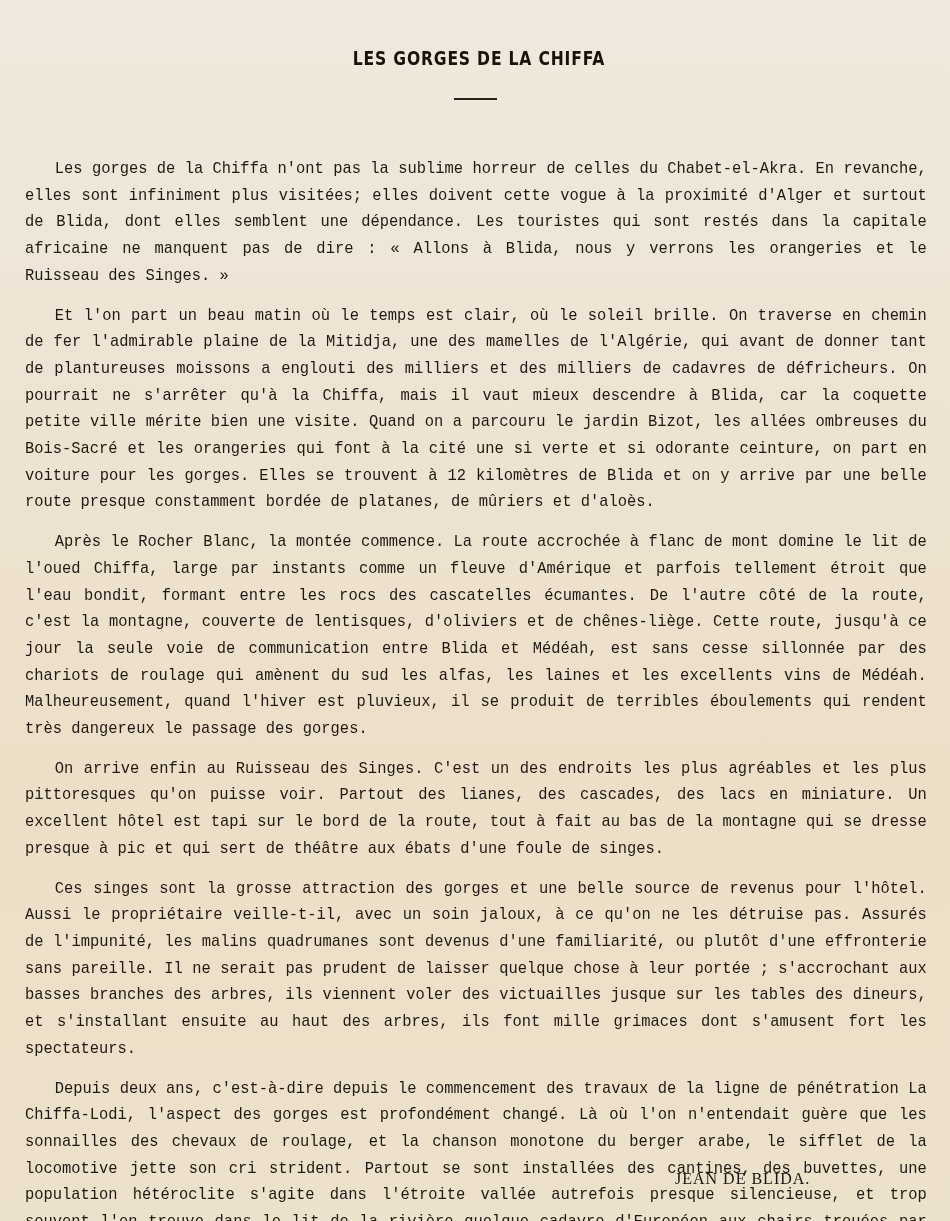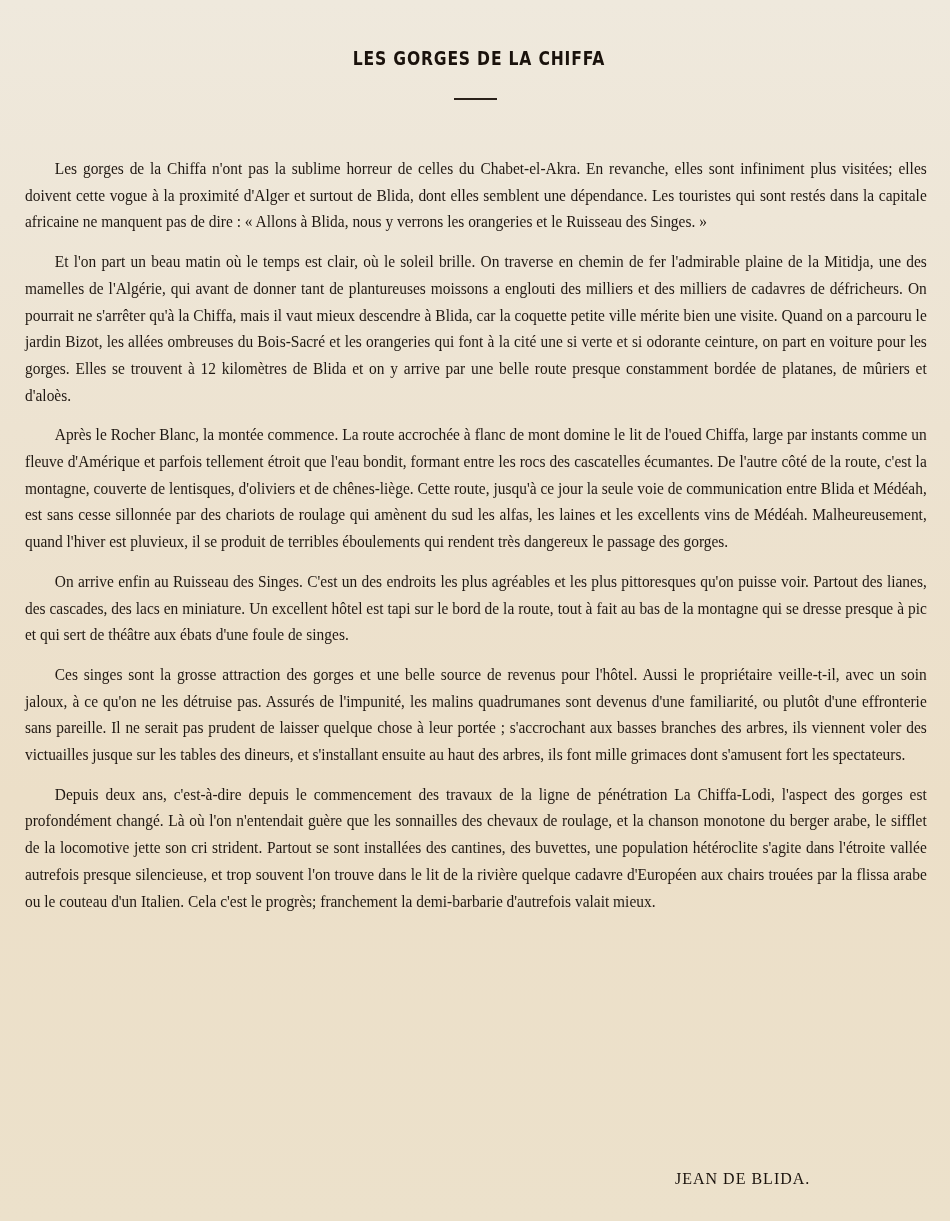--- a/index.html
+++ b/index.html
@@ -43,21 +43,21 @@
     background: #2a211a;
   }
   .body-text {
     position: absolute;
     top: 156px;
     left: 25px;
     width: 902px;
   }
   .para {
     margin: 0 0 13px 0;
-    font-family: Liberation Serif, serif;
+    font-family: Liberation Mono, monospace;
     font-size: 16.6px;
     line-height: 26.7px;
     text-align: justify;
     text-indent: 32px;
     color: #201812;
     transform-origin: left top;
   }
   .narrow {
     display: block;
     transform: scaleX(0.93);

